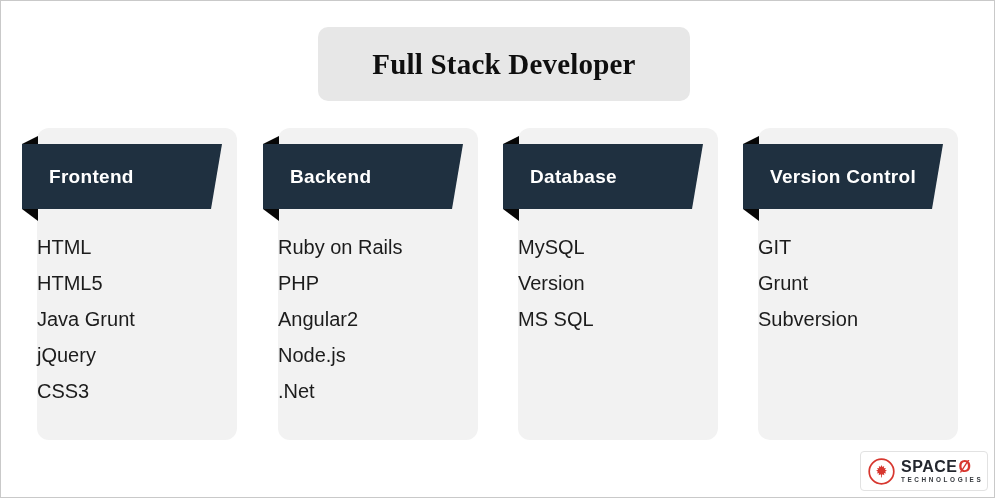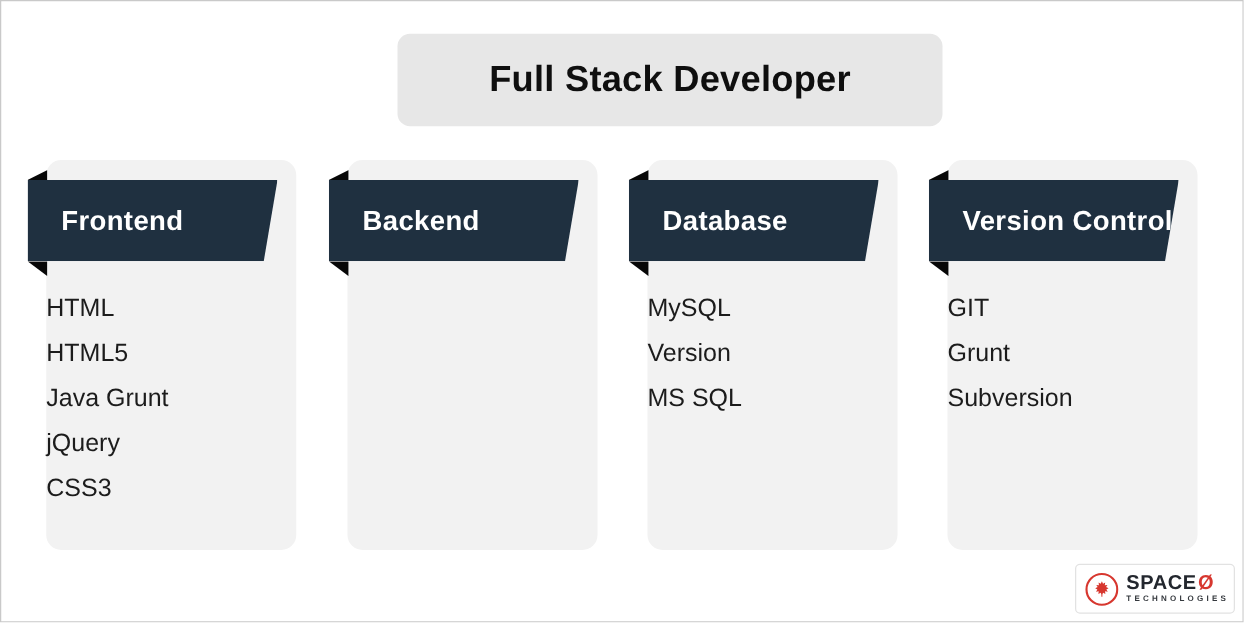--- a/index.html
+++ b/index.html
@@ -13,24 +13,24 @@
     width: 995px; height: 498px;
     background: var(--page-bg, #ffffff);
     box-shadow: inset 0 0 0 1px var(--page-border, #c9c9c9);
     overflow: hidden;
   }
 
   
   .title-box {
     position: absolute;
     left: 318px; top: 27px;
-    width: 436px; height: 74px;
+    width: 372px; height: 74px;
     background: var(--title-bg, #e7e7e7);
     border-radius: 10px;
-    display: flex; align-items: center; justify-content: center;
+    display: flex; align-items: center; justify-content: center; font-family: Liberation Serif, serif;
   }
   .title-box h1 {
     font-size: 29px;
     font-weight: 700;
     letter-spacing: 0.2px;
     color: var(--title-text, #0f0f0f);
   }
 
   
   .card {
@@ -63,21 +63,21 @@
     position: absolute;
     left: -15px; top: 16px;
     width: 200px; height: 65px;
     background: var(--ribbon-bg, #1f3040);
     clip-path: polygon(0 0, 100% 0, 94.5% 100%, 0 100%);
     display: flex; align-items: center;
     padding-left: 27px;
   }
   .ribbon span {
     color: var(--ribbon-text, #ffffff);
-    font-size: 22px;
+    font-size: 19px;
     font-weight: 600;
     letter-spacing: 0.3px;
   }
 
   .item-list {
     position: absolute;
     top: 101px; left: 0; right: 0;
     list-style: none;
     text-align: left;
   }
@@ -144,20 +144,27 @@
       <li>CSS3</li>
     </ul>
   </div>
 
   <div class="card c1">
     <div class="fold-top"></div>
     <div class="fold-bottom"></div>
     <div class="ribbon">
       <span>Backend</span>
     </div>
+    <ul class="item-list">
+      <li>Ruby on Rails</li>
+      <li>PHP</li>
+      <li>Angular2</li>
+      <li>Node.js</li>
+      <li>.Net</li>
+    </ul>
   </div>
 
   <div class="card c2">
     <div class="fold-top"></div>
     <div class="fold-bottom"></div>
     <div class="ribbon">
       <span>Database</span>
     </div>
     <ul class="item-list">
       <li>MySQL</li>

